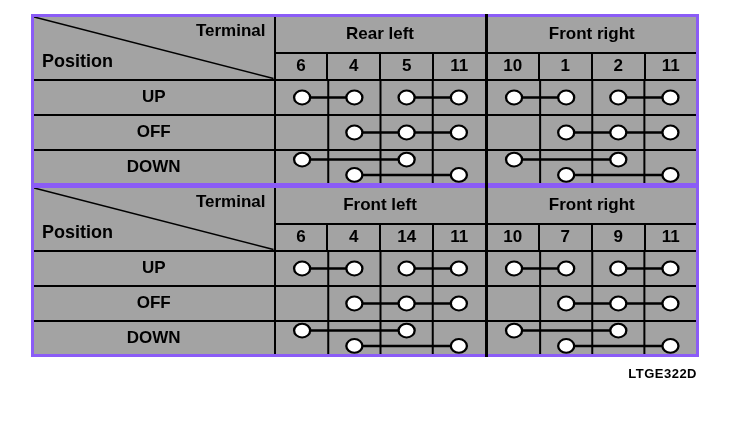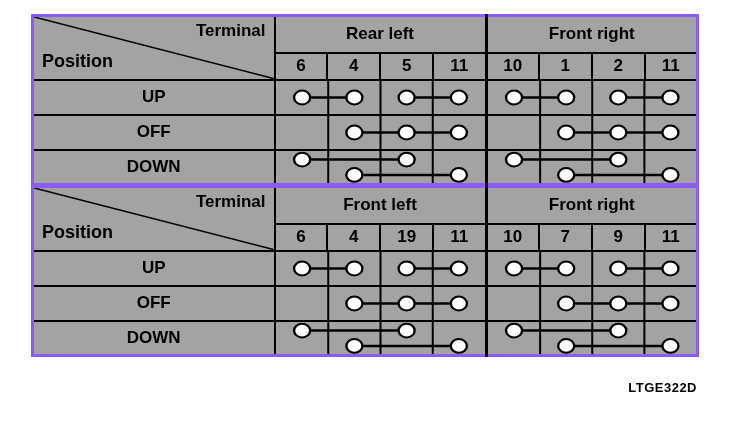--- a/index.html
+++ b/index.html
@@ -37,21 +37,21 @@
   .diag line { stroke: #000; stroke-width: 1.6; }
   .corner-top    { position: absolute; top: 4px;  right: 8px; font-weight: bold; font-size: 17px; }
   .corner-bottom { position: absolute; bottom: 7px; left: 8px; font-weight: bold; font-size: 18px; }
   td.conn { padding: 0; }
   .conn-svg { display: block; width: 100%; height: 100%; }
   .divider { stroke: #000; stroke-width: 2; }
   .wire { stroke: #000; stroke-width: 3; }
   .term-circle { fill: #fff; stroke: #000; stroke-width: 2.3; }
   .figure-label {
     text-align: right;
-    margin-top: 23px;
+    margin-top: 9px;
     padding-right: 2px;
     font-size: 13px;
     font-weight: bold;
     letter-spacing: 0.5px;
   }
 </style>
 </head>
 <body>
 
 <div class="sheet">
@@ -195,21 +195,21 @@
               </svg>
               <span class="corner-top">Terminal</span>
               <span class="corner-bottom">Position</span>
             </td>
             <td colspan="4" class="group">Front left</td>
             <td colspan="4" class="group gsep">Front right</td>
           </tr>
           <tr class="row-terms">
             <td>6</td>
             <td>4</td>
-            <td>19</td>
+            <td>14</td>
             <td>11</td>
             <td class="gsep">10</td>
             <td>7</td>
             <td>9</td>
             <td>11</td>
           </tr>
           <tr class="row-body">
             <td class="pos">UP</td>
             <td colspan="4" class="conn">
               <svg viewBox="0 0 208 38" preserveAspectRatio="none" class="conn-svg">

